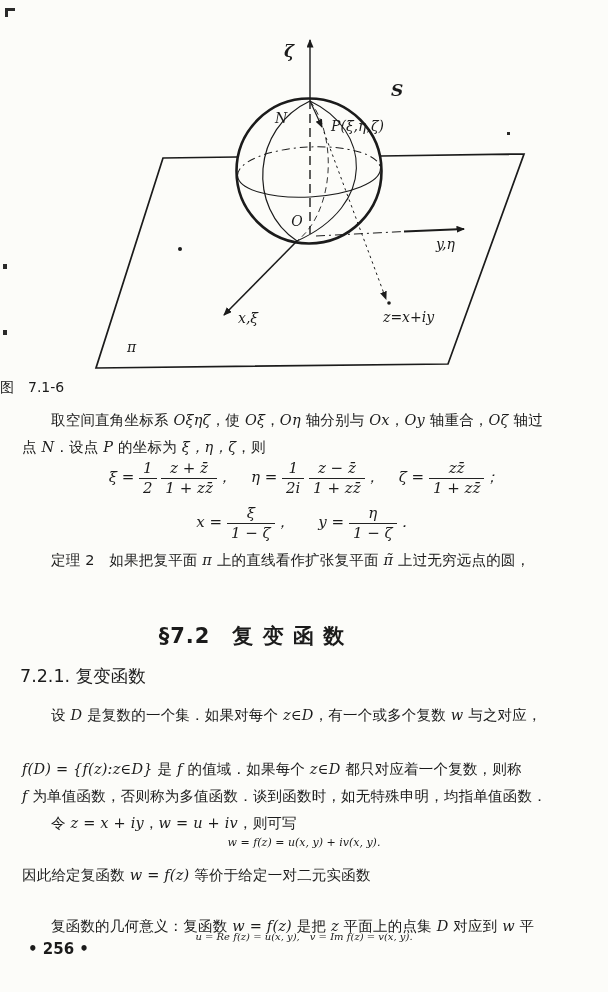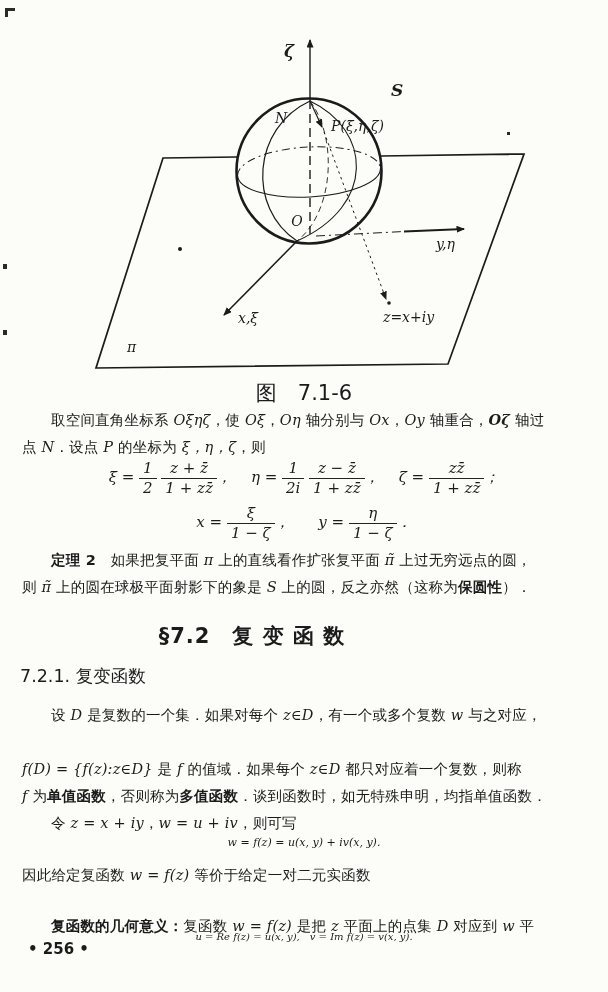--- a/index.html
+++ b/index.html
@@ -2,32 +2,32 @@
 <html><head>
 <meta charset="utf-8">
 <style>
   html,body{margin:0;padding:0;background:#9a9a9a;}
   .page{position:relative;width:608px;height:992px;background:#fcfcf9;
         font-family:"DejaVu Sans",sans-serif;color:#1b1b1b;overflow:hidden;margin:0 auto;}
   
   .tl{position:absolute;left:22px;width:572px;font-size:14.5px;line-height:26px;
       letter-spacing:.2px;white-space:nowrap;}
   .indent{text-indent:29px;}
-  .b{font-weight:bold;}
+  .b{font-weight:normal;}
   .i{font-style:italic;font-family:"DejaVu Serif",serif;}
   
   .fml{position:absolute;left:0;width:608px;text-align:center;font-size:15px;
        font-style:italic;font-family:"DejaVu Serif",serif;white-space:pre;}
   .frac{display:inline-block;vertical-align:middle;text-align:center;line-height:1.25;}
   .frac .num{display:block;border-bottom:1.2px solid #222;padding:0 4px;}
   .frac .den{display:block;padding:0 4px;}
   .heading{position:absolute;left:0;width:504px;text-align:center;font-weight:bold;
            font-size:21px;letter-spacing:1px;}
   .subhead{position:absolute;left:20px;font-weight:normal;font-size:17.5px;}
-  .fig-caption{position:absolute;left:0;width:608px;text-align:center;font-size:21px;}
+  .fig-caption{position:absolute;left:0;width:608px;font-size:14px;}
   .pageno{position:absolute;left:28px;font-weight:bold;font-size:15px;}
   .fig{position:absolute;left:0;top:0;}
   .fig text{font-family:"DejaVu Serif",serif;font-style:italic;fill:#1b1b1b;font-size:14px;}
   .fig text.big{font-size:17px;font-weight:bold;}
   .speck{position:absolute;background:#2a2a2a;}
 </style>
 </head>
 <body>
 
 <div class="page">
@@ -88,21 +88,20 @@
 
   <div class="fig-caption" style="top:379px">图　7.1-6</div>
 
   <div class="tl indent" style="top:407px"><span>取空间直角坐标系 </span><span class="i">Oξηζ</span><span>，使 </span><span class="i">Oξ</span><span>，</span><span class="i">Oη</span><span> 轴分别与 </span><span class="i">Ox</span><span>，</span><span class="i">Oy</span><span> 轴重合，</span><span class="b i">Oζ</span><span> 轴过</span></div>
   <div class="tl" style="top:434px"><span>点 </span><span class="i">N</span><span>．设点 </span><span class="i">P</span><span> 的坐标为 </span><span class="i">ξ，η，ζ</span><span>，则</span></div>
 
   <div class="fml" style="top:459px"><span>ξ = </span><span class="frac"><span class="num">1</span><span class="den">2</span></span><span> </span><span class="frac"><span class="num">z + z̄</span><span class="den">1 + zz̄</span></span><span>，    </span><span>η = </span><span class="frac"><span class="num">1</span><span class="den">2i</span></span><span> </span><span class="frac"><span class="num">z − z̄</span><span class="den">1 + zz̄</span></span><span>，    </span><span>ζ = </span><span class="frac"><span class="num">zz̄</span><span class="den">1 + zz̄</span></span><span>；</span></div>
   <div class="fml" style="top:504px"><span>x = </span><span class="frac"><span class="num">ξ</span><span class="den">1 − ζ</span></span><span>，      </span><span>y = </span><span class="frac"><span class="num">η</span><span class="den">1 − ζ</span></span><span>．</span></div>
 
   <div class="tl indent" style="top:547px"><span class="b">定理 2</span><span>　如果把复平面 </span><span class="i">π</span><span> 上的直线看作扩张复平面 </span><span class="i">π̃</span><span> 上过无穷远点的圆，</span></div>
-  <div class="tl" style="top:574px"><span>则 </span><span class="i">π̃</span><span> 上的圆在球极平面射影下的象是 </span><span class="i">S</span><span> 上的圆，反之亦然（这称为</span><span class="b">保圆性</span><span>）．</span></div>
 
   <div class="heading" style="top:622px">§7.2　复 变 函 数</div>
   <div class="subhead" style="top:664px">7.2.1. 复变函数</div>
 
   <div class="tl indent" style="top:702px"><span>设 </span><span class="i">D</span><span> 是复数的一个集．如果对每个 </span><span class="i">z∈D</span><span>，有一个或多个复数 </span><span class="i">w</span><span> 与之对应，</span></div>
   <div class="tl" style="top:756px"><span class="i">f(D) = {f(z):z∈D}</span><span> 是 </span><span class="i">f</span><span> 的值域．如果每个 </span><span class="i">z∈D</span><span> 都只对应着一个复数，则称</span></div>
   <div class="tl" style="top:783px"><span class="i">f</span><span> 为</span><span class="b">单值函数</span><span>，否则称为</span><span class="b">多值函数</span><span>．谈到函数时，如无特殊申明，均指单值函数．</span></div>
 
   <div class="tl indent" style="top:810px"><span>令 </span><span class="i">z = x + iy</span><span>，</span><span class="i">w = u + iv</span><span>，则可写</span></div>
   <div class="fml" style="top:836px;font-size:11px"><span>w = f(z) = u(x, y) + iv(x, y).</span></div>

